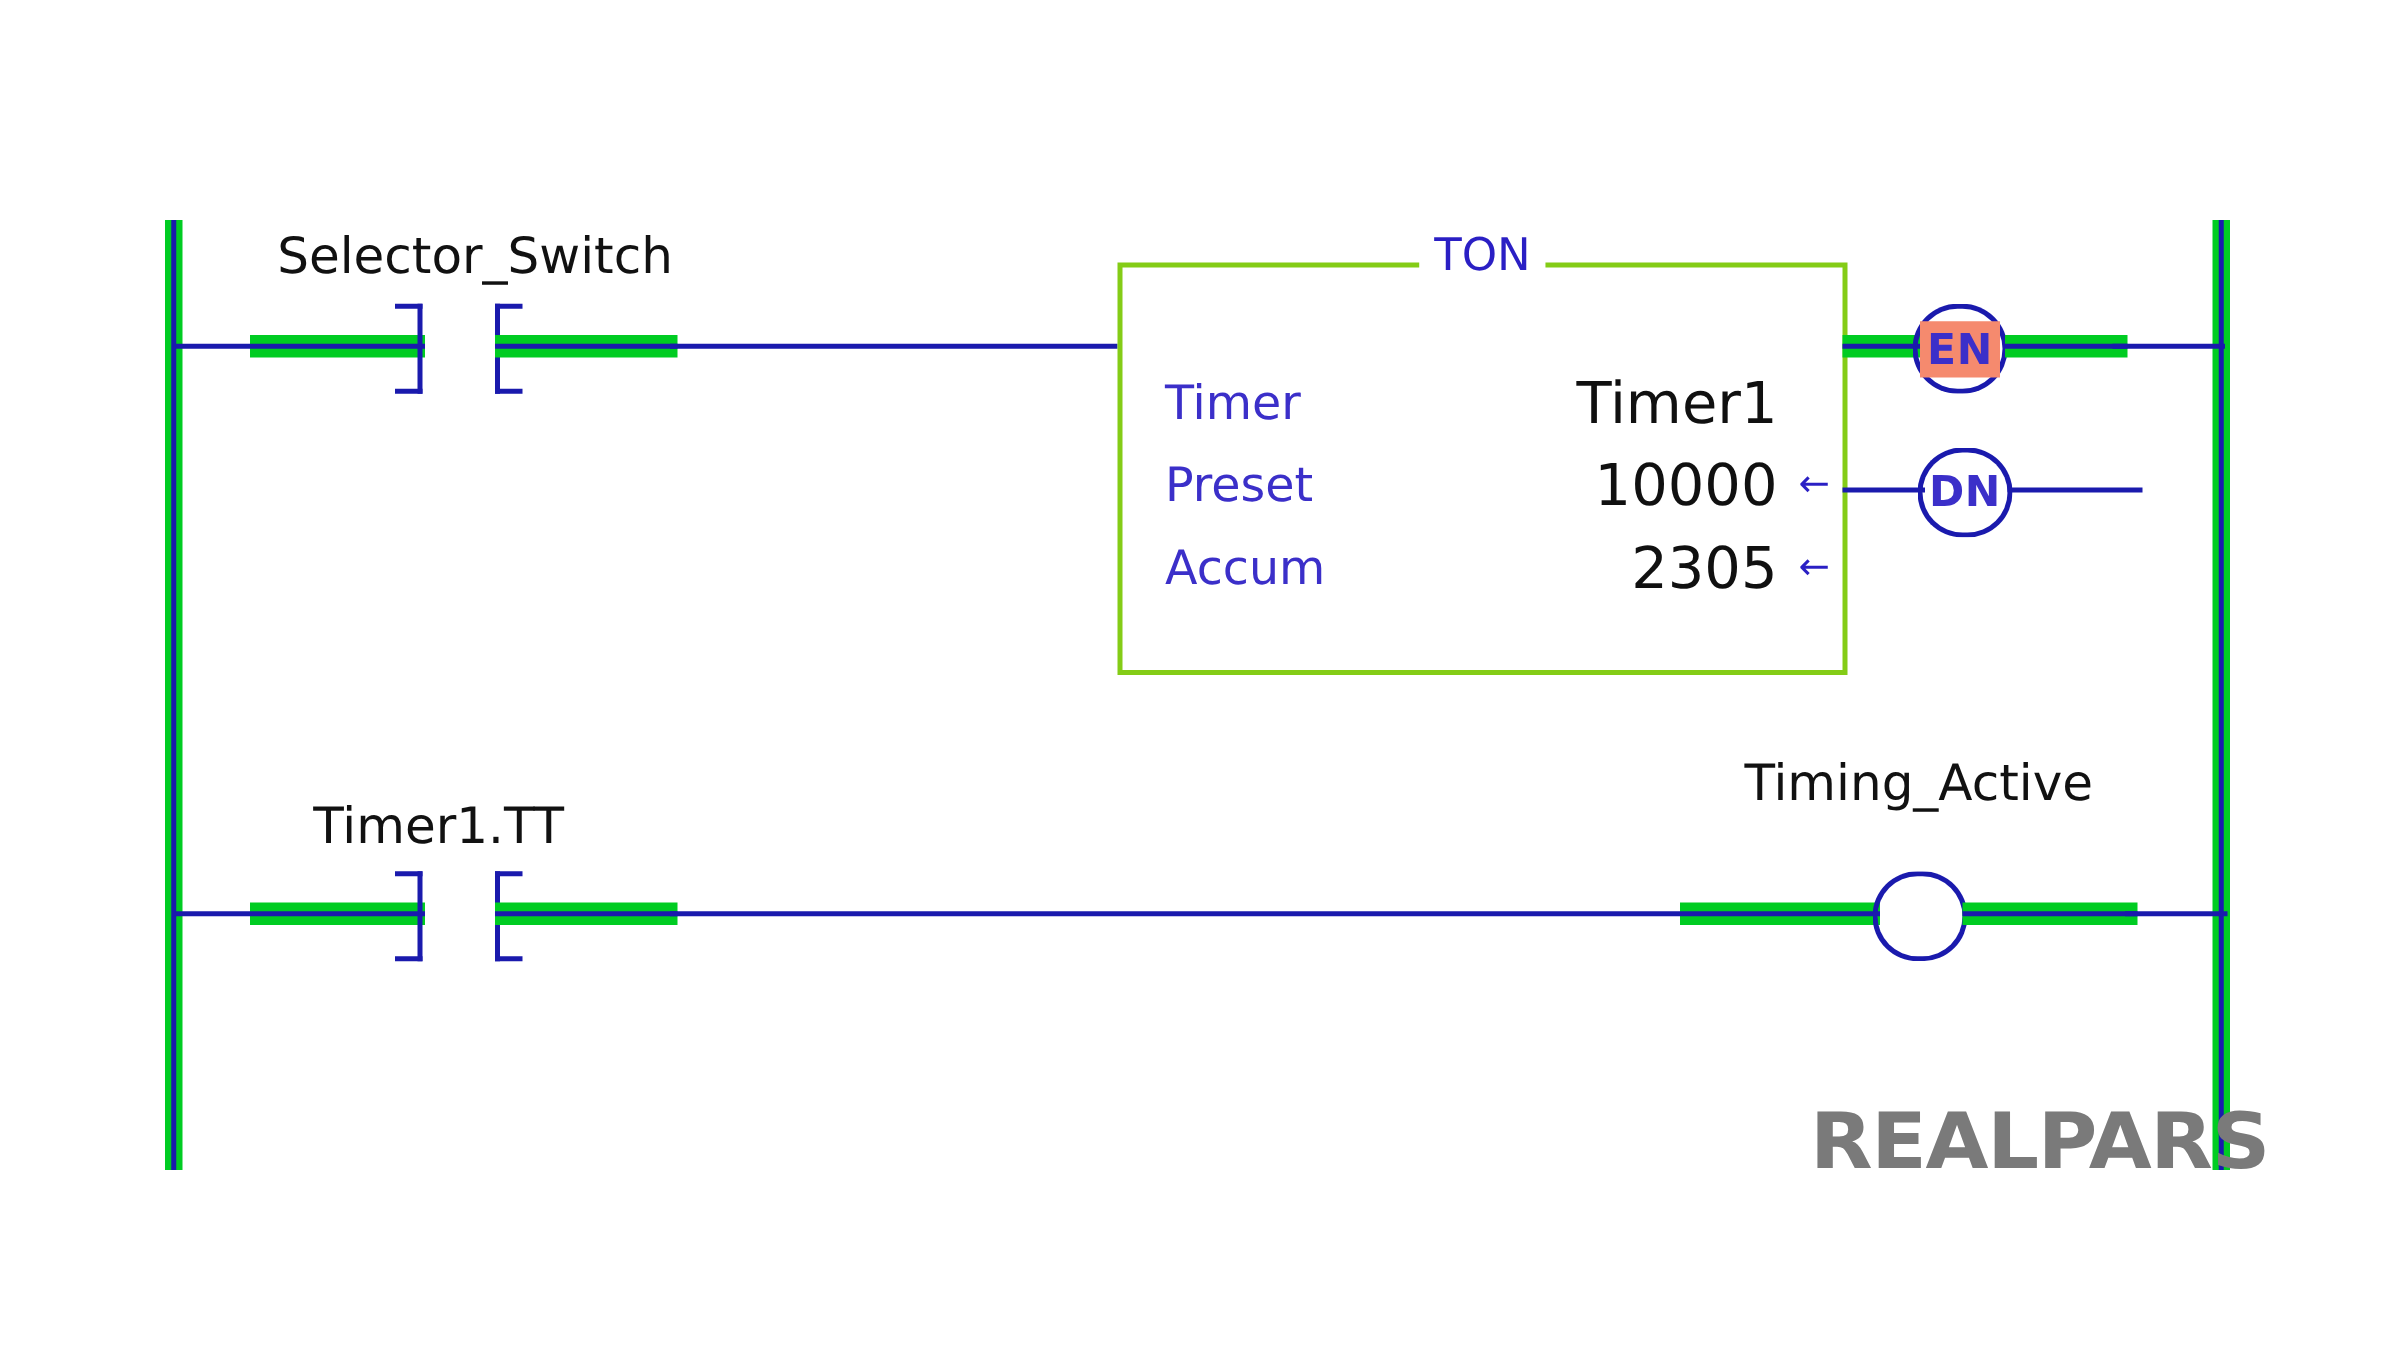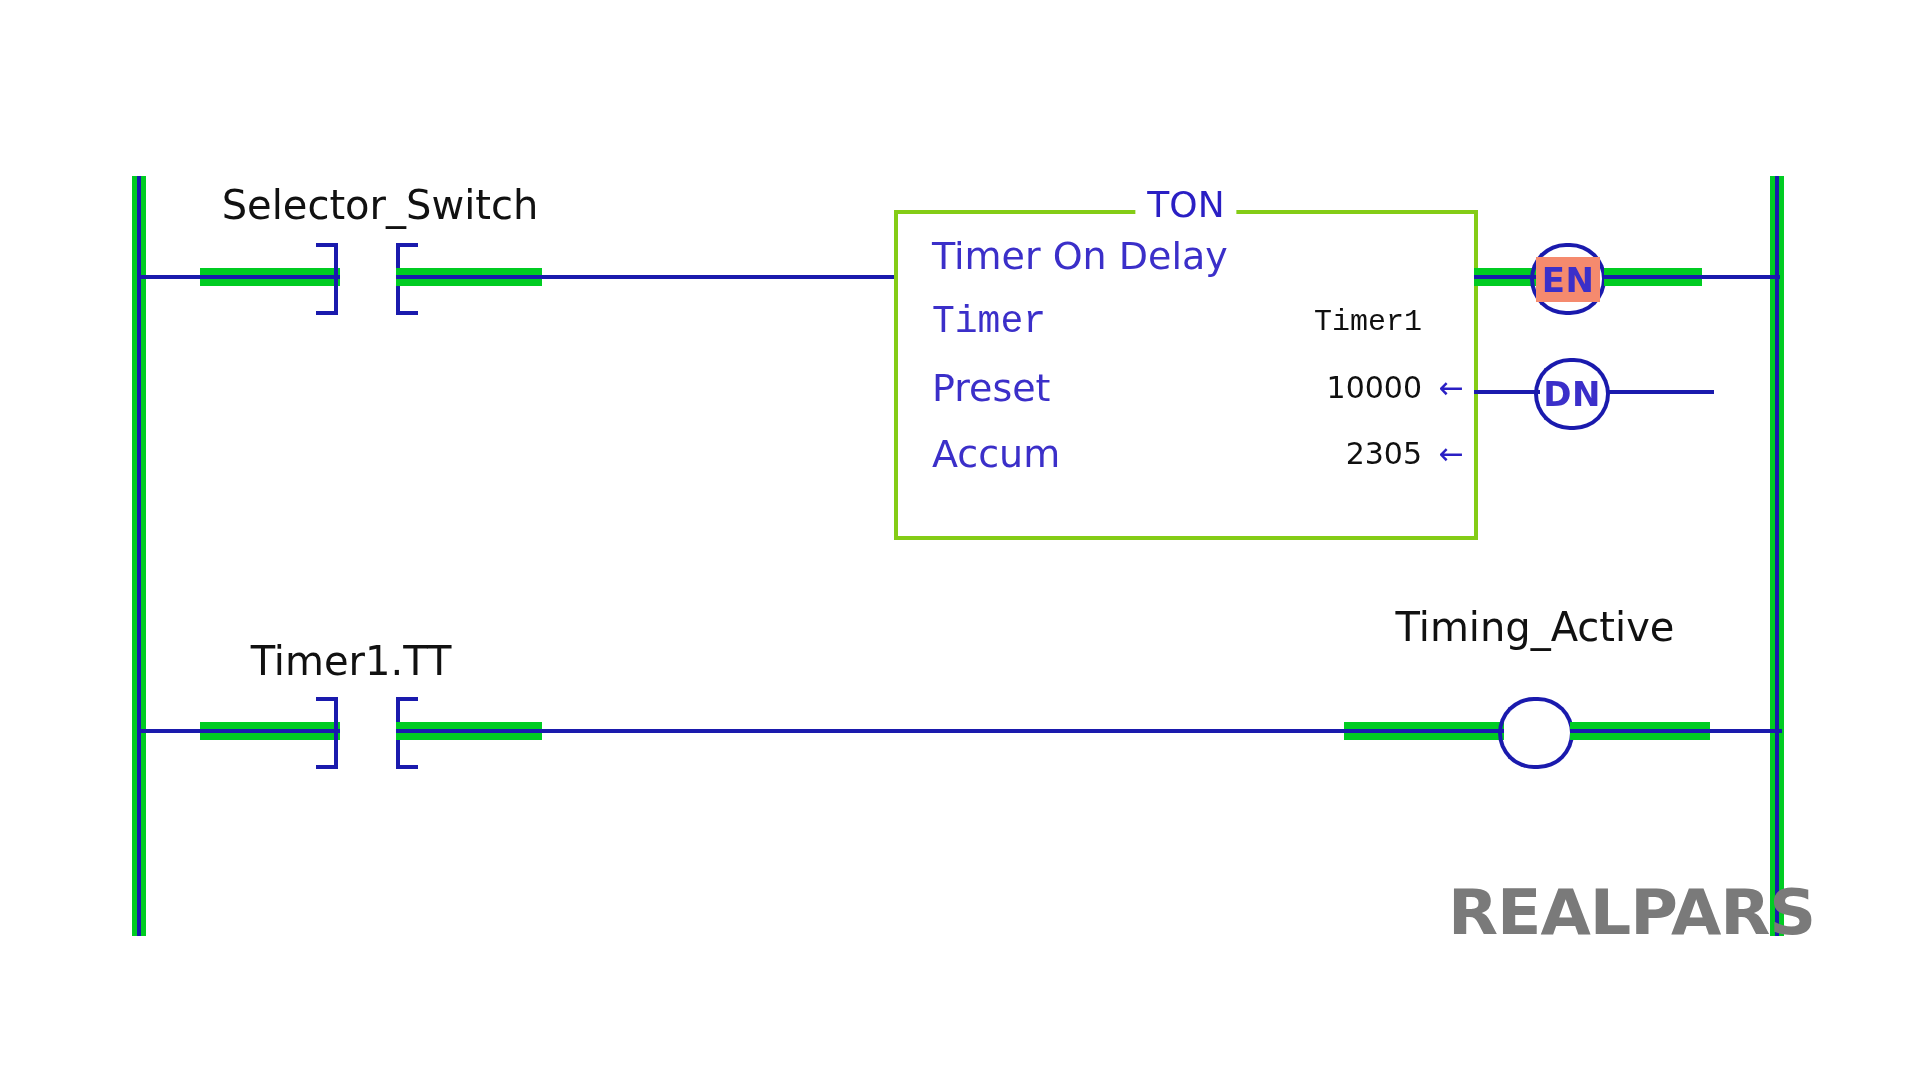--- a/index.html
+++ b/index.html
@@ -163,21 +163,21 @@
     top: 0;
     font-size: 38px;
     color: #3B2FC9;
     line-height: 56px;
     white-space: nowrap;
   }
   .ton-value {
     position: absolute;
     right: 52px;
     top: 0;
-    font-size: 30px;
+    font-size: 46px;
     color: #101010;
     line-height: 56px;
     white-space: nowrap;
     text-align: right;
   }
   .ton-arrow {
     position: absolute;
     right: 10px;
     top: 0;
     font-size: 30px;
@@ -230,25 +230,22 @@
   </div>
 
   <div class="wire-hot" style="left:396px; top:268px; width:146px;"></div>
 
   <div class="wire" style="left:536px; top:275px; width:362px;"></div>
 
   <div id="ton-box" style="left:894px; top:210px; width:584px; height:330px;">
 
     <div id="ton-title">TON</div>
 
-    <div class="ton-row" style="top:14px;">
-      <div class="ton-label">Timer On Delay</div>
-    </div>
-
-    <div class="ton-row" style="top:80px;font-family:Liberation Mono, monospace;">
+
+    <div class="ton-row" style="top:80px;">
       <div class="ton-label">Timer</div>
       <div class="ton-value">Timer1</div>
       <div class="ton-arrow"></div>
     </div>
 
     <div class="ton-row" style="top:146px;">
       <div class="ton-label">Preset</div>
       <div class="ton-value">10000</div>
       <div class="ton-arrow">←</div>
     </div>

